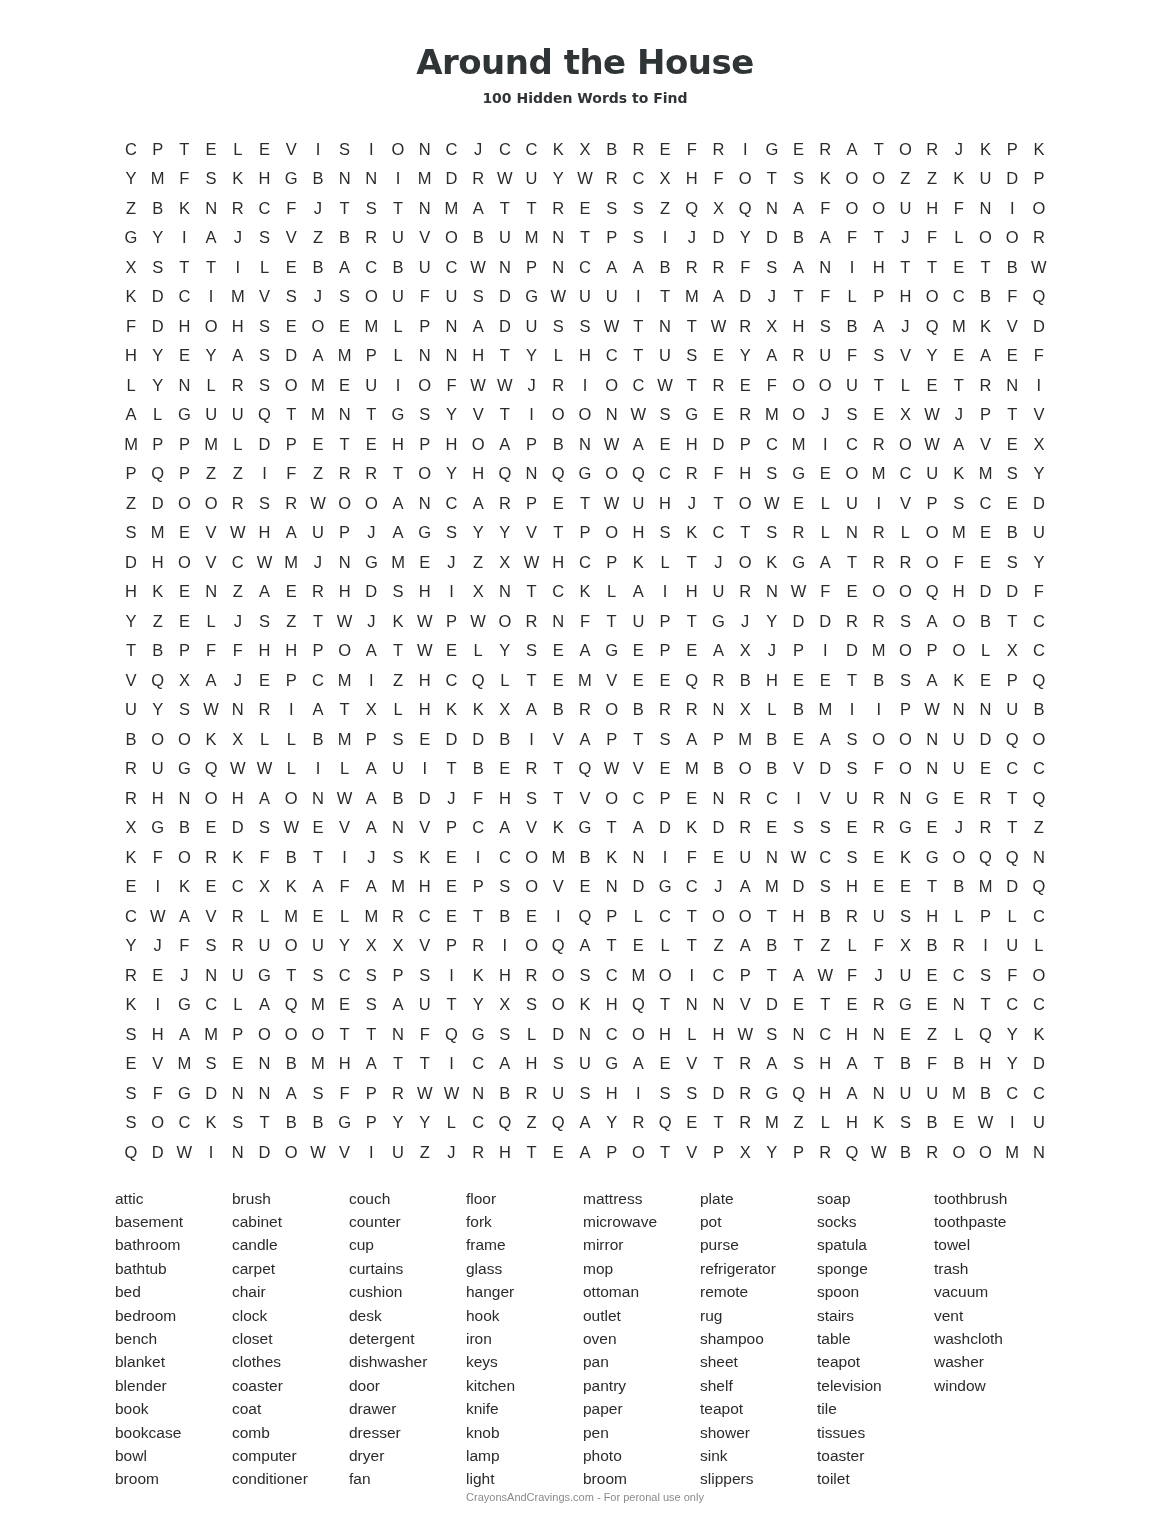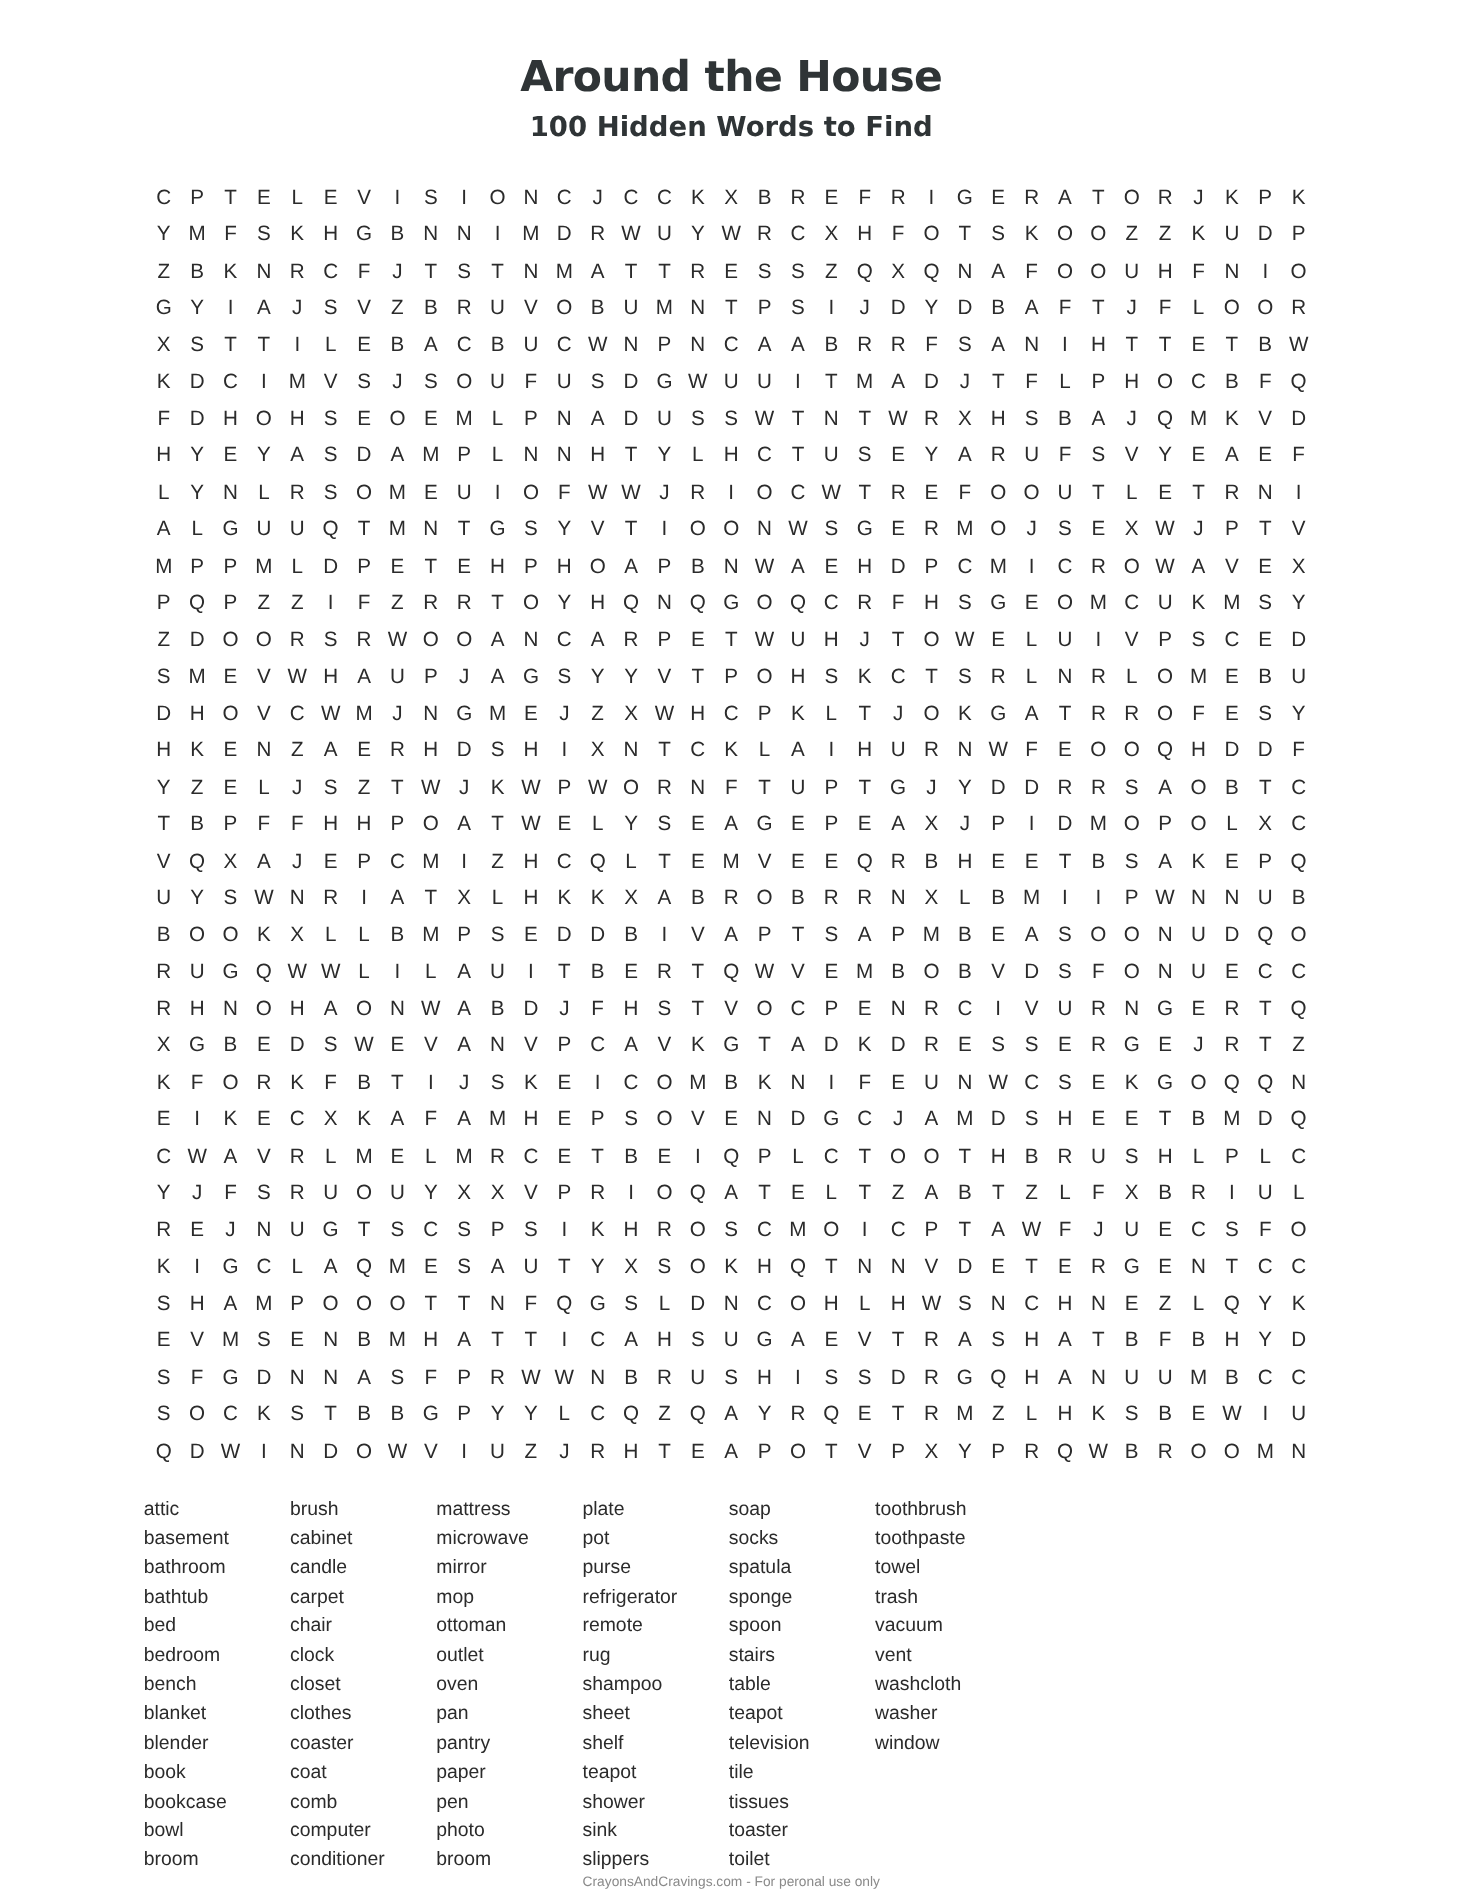--- a/index.html
+++ b/index.html
@@ -27,21 +27,21 @@
     text-align: center;
     font-size: 34px;
     font-weight: bold;
     letter-spacing: -0.5px;
     color: #2f3436;
     margin: 12px 0 0 0;
     font-family: "DejaVu Sans", sans-serif;
   }
   .subtitle {
     text-align: center;
-    font-size: 22px;
+    font-size: 14px;
     font-weight: bold;
     color: #2f3436;
     margin: 8px 0 0 0;
     font-family: "DejaVu Sans", sans-serif;
   }
   .grid {
     margin: 28px auto 0 auto;
     width: 930px;
     display: flex;
     flex-direction: column;
@@ -1419,20 +1419,50 @@
         <div class="wl-item">clock</div>
         <div class="wl-item">closet</div>
         <div class="wl-item">clothes</div>
         <div class="wl-item">coaster</div>
         <div class="wl-item">coat</div>
         <div class="wl-item">comb</div>
         <div class="wl-item">computer</div>
         <div class="wl-item">conditioner</div>
       </div>
       <div class="wl-col">
+        <div class="wl-item">couch</div>
+        <div class="wl-item">counter</div>
+        <div class="wl-item">cup</div>
+        <div class="wl-item">curtains</div>
+        <div class="wl-item">cushion</div>
+        <div class="wl-item">desk</div>
+        <div class="wl-item">detergent</div>
+        <div class="wl-item">dishwasher</div>
+        <div class="wl-item">door</div>
+        <div class="wl-item">drawer</div>
+        <div class="wl-item">dresser</div>
+        <div class="wl-item">dryer</div>
+        <div class="wl-item">fan</div>
+      </div>
+      <div class="wl-col">
+        <div class="wl-item">floor</div>
+        <div class="wl-item">fork</div>
+        <div class="wl-item">frame</div>
+        <div class="wl-item">glass</div>
+        <div class="wl-item">hanger</div>
+        <div class="wl-item">hook</div>
+        <div class="wl-item">iron</div>
+        <div class="wl-item">keys</div>
+        <div class="wl-item">kitchen</div>
+        <div class="wl-item">knife</div>
+        <div class="wl-item">knob</div>
+        <div class="wl-item">lamp</div>
+        <div class="wl-item">light</div>
+      </div>
+      <div class="wl-col">
         <div class="wl-item">mattress</div>
         <div class="wl-item">microwave</div>
         <div class="wl-item">mirror</div>
         <div class="wl-item">mop</div>
         <div class="wl-item">ottoman</div>
         <div class="wl-item">outlet</div>
         <div class="wl-item">oven</div>
         <div class="wl-item">pan</div>
         <div class="wl-item">pantry</div>
         <div class="wl-item">paper</div>

